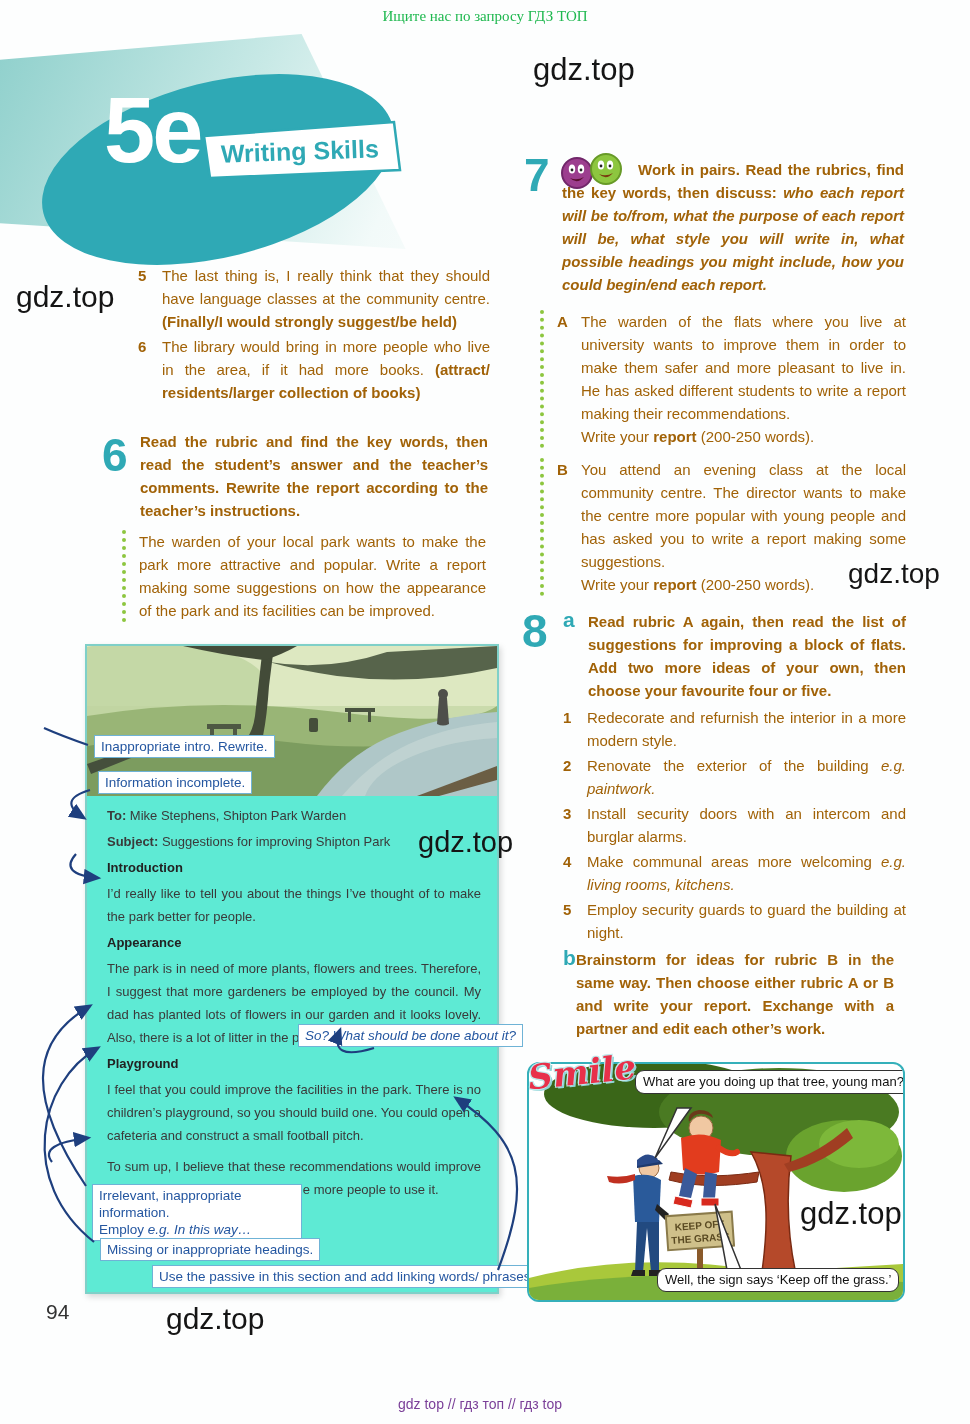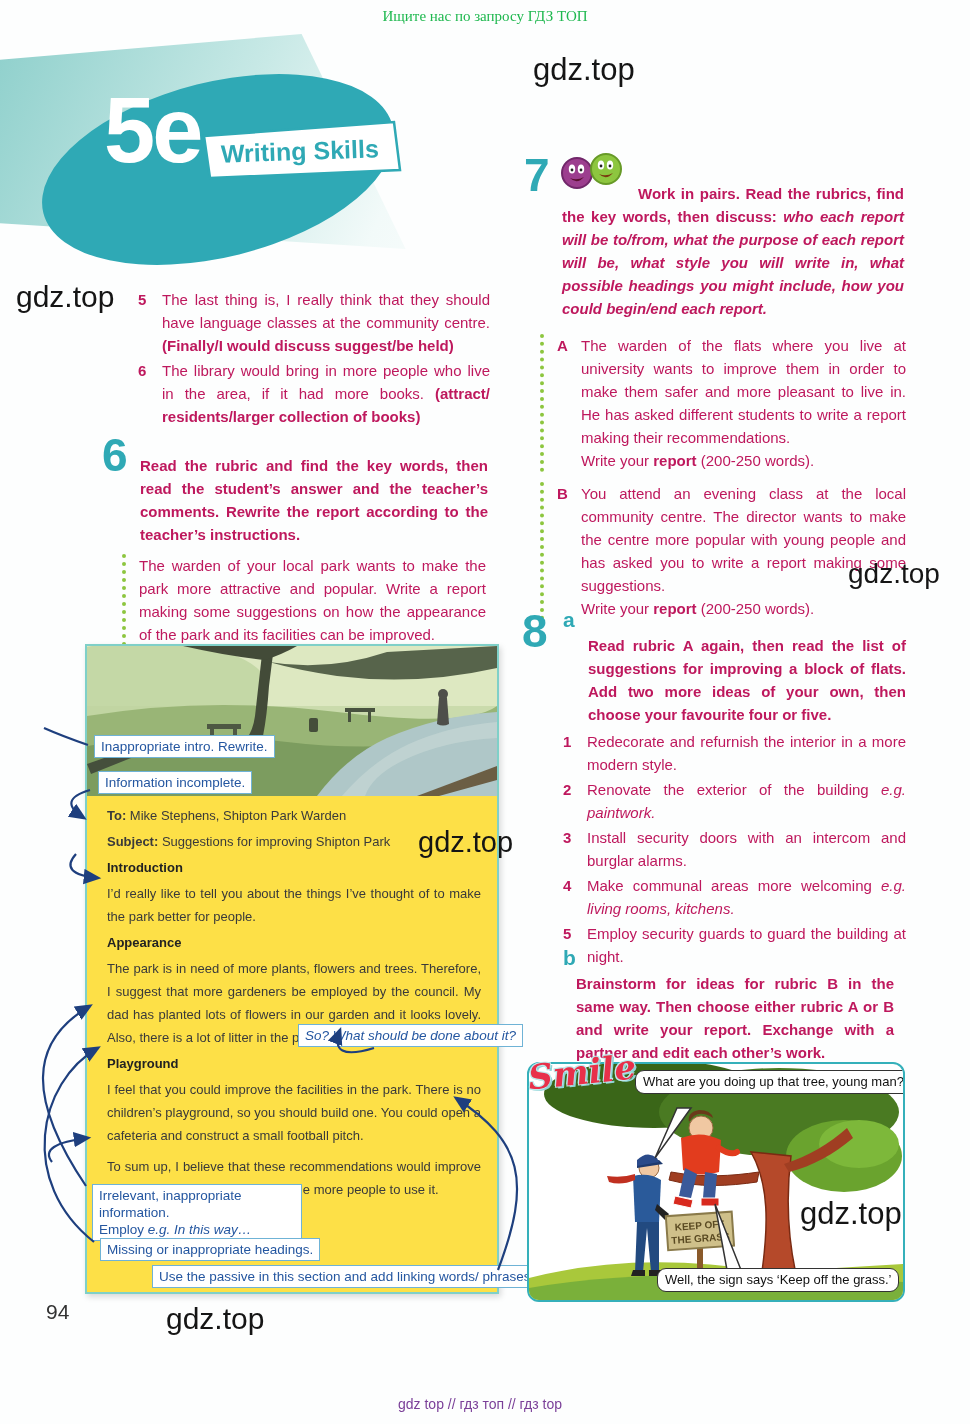--- a/index.html
+++ b/index.html
@@ -16,37 +16,37 @@
         clip-path:polygon(0 12%,58% 0,78% 100%,0 88%);}
   .blob{position:absolute;left:38px;top:82px;width:360px;height:175px;background:#2fa9b5;
         border-radius:50%;transform:rotate(-14deg);}
   .unit{position:absolute;left:104px;top:78px;font-size:92px;font-weight:bold;color:#fff;letter-spacing:-3px;z-index:5;}
   .wskills{position:absolute;left:198px;top:120px;z-index:6;}
 
   
   .exnum{position:absolute;font-size:46px;font-weight:bold;color:#2fa9b5;line-height:1;}
   .exletter{font-size:21px;font-weight:bold;color:#2fa9b5;}
 
-  .txt{font-size:15px;line-height:23px;color:#be185d;margin-top:24px;}
+  .txt{font-size:15px;line-height:23px;color:#a16207;}
   .bold{font-weight:bold;}
   .it{font-style:italic;}
   .bolditalic{font-weight:bold;font-style:italic;}
 
   .numbered{display:flex;margin-bottom:2px;}
   .numbered .n{width:24px;font-weight:bold;flex:none;}
   .numbered .t{flex:1;text-align:justify;}
 
   .rubric{border-left:4px dotted #8dc63f;padding-left:13px;}
   .rubric-flex{display:flex;}
   .rubric-flex .n{width:24px;font-weight:bold;flex:none;}
   .rubric-flex .t{flex:1;text-align:justify;}
 
   
   .report-card{position:absolute;left:85px;top:644px;width:414px;height:650px;
-               background:#fde047;border:2px solid #7fd0c8;box-sizing:border-box;z-index:2;
+               background:#5eead4;border:2px solid #7fd0c8;box-sizing:border-box;z-index:2;
                box-shadow:2px 3px 6px rgba(0,0,0,.15);}
   .photo{position:absolute;left:0;top:0;width:410px;height:150px;overflow:hidden;}
   .report-body{position:absolute;left:0;top:150px;width:100%;padding:8px 16px 0 20px;box-sizing:border-box;
                font-size:13px;line-height:23px;color:#3a3a3a;}
   .report-body p{margin:0 0 3px 0;text-align:justify;}
   .rb-head{font-weight:bold;color:#222;margin:2px 0 1px 0;}
   .callout{position:absolute;background:#fff;border:1.5px solid #6fb3d6;color:#2456a0;
            font-size:13.5px;line-height:17px;padding:2px 6px;white-space:nowrap;z-index:6;}
   .callout .it{font-style:italic;}
   .arrows{position:absolute;left:40px;top:630px;width:490px;height:690px;z-index:7;pointer-events:none;}
@@ -85,21 +85,21 @@
   <div class="wskills">
     <svg width="205" height="62" viewBox="0 0 205 62">
       <polygon points="6,16 196,2 202,50 12,58" fill="#ffffff" stroke="#2fa9b5" stroke-width="2.5"></polygon>
       <text x="102" y="40" text-anchor="middle" font-size="25" font-weight="bold" fill="#2fa9b5" transform="rotate(-2 102 36)">Writing Skills</text>
     </svg>
   </div>
 
   <div class="absblock txt" style="left:138px;top:264px;width:352px;">
     <div class="numbered">
       <span class="n">5</span>
-      <span class="t"><span>The last thing is, I really think that they should have language classes at the community centre. </span><span class="bold">(Finally/I would discuss suggest/be held)</span></span>
+      <span class="t"><span>The last thing is, I really think that they should have language classes at the community centre. </span><span class="bold">(Finally/I would strongly suggest/be held)</span></span>
     </div>
     <div class="numbered">
       <span class="n">6</span>
       <span class="t"><span>The library would bring in more people who live in the area, if it had more books. </span><span class="bold">(attract/ residents/larger collection of books)</span></span>
     </div>
   </div>
 
   <div class="exnum" style="left:102px;top:432px;">6</div>
   <div class="absblock txt bold" style="left:140px;top:430px;width:348px;text-align:justify;">Read the rubric and find the key words, then read the student’s answer and the teacher’s comments. Rewrite the report according to the teacher’s instructions.</div>
   <div class="absblock txt rubric" style="left:122px;top:530px;width:364px;text-align:justify;box-sizing:border-box;">The warden of your local park wants to make the park more attractive and popular. Write a report making some suggestions on how the appearance of the park and its facilities can be improved.</div>

